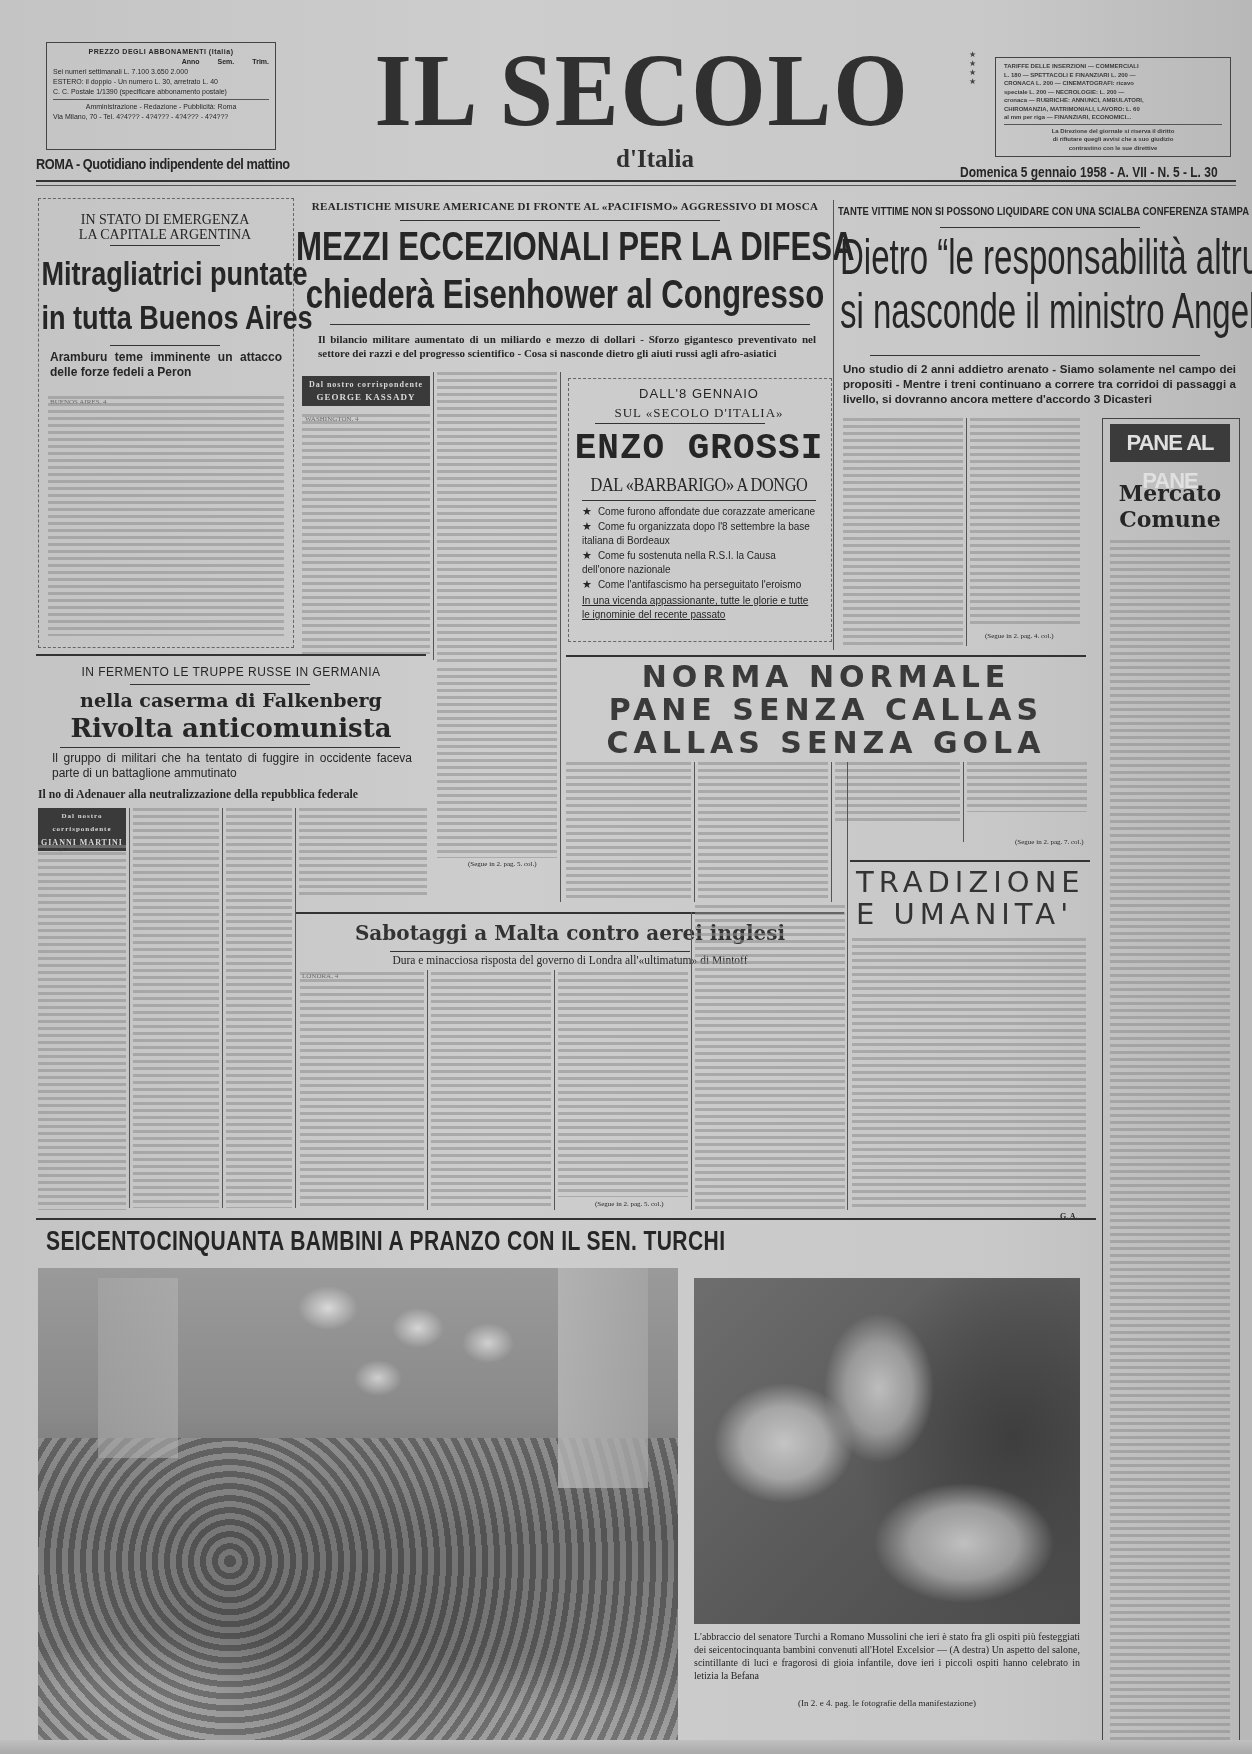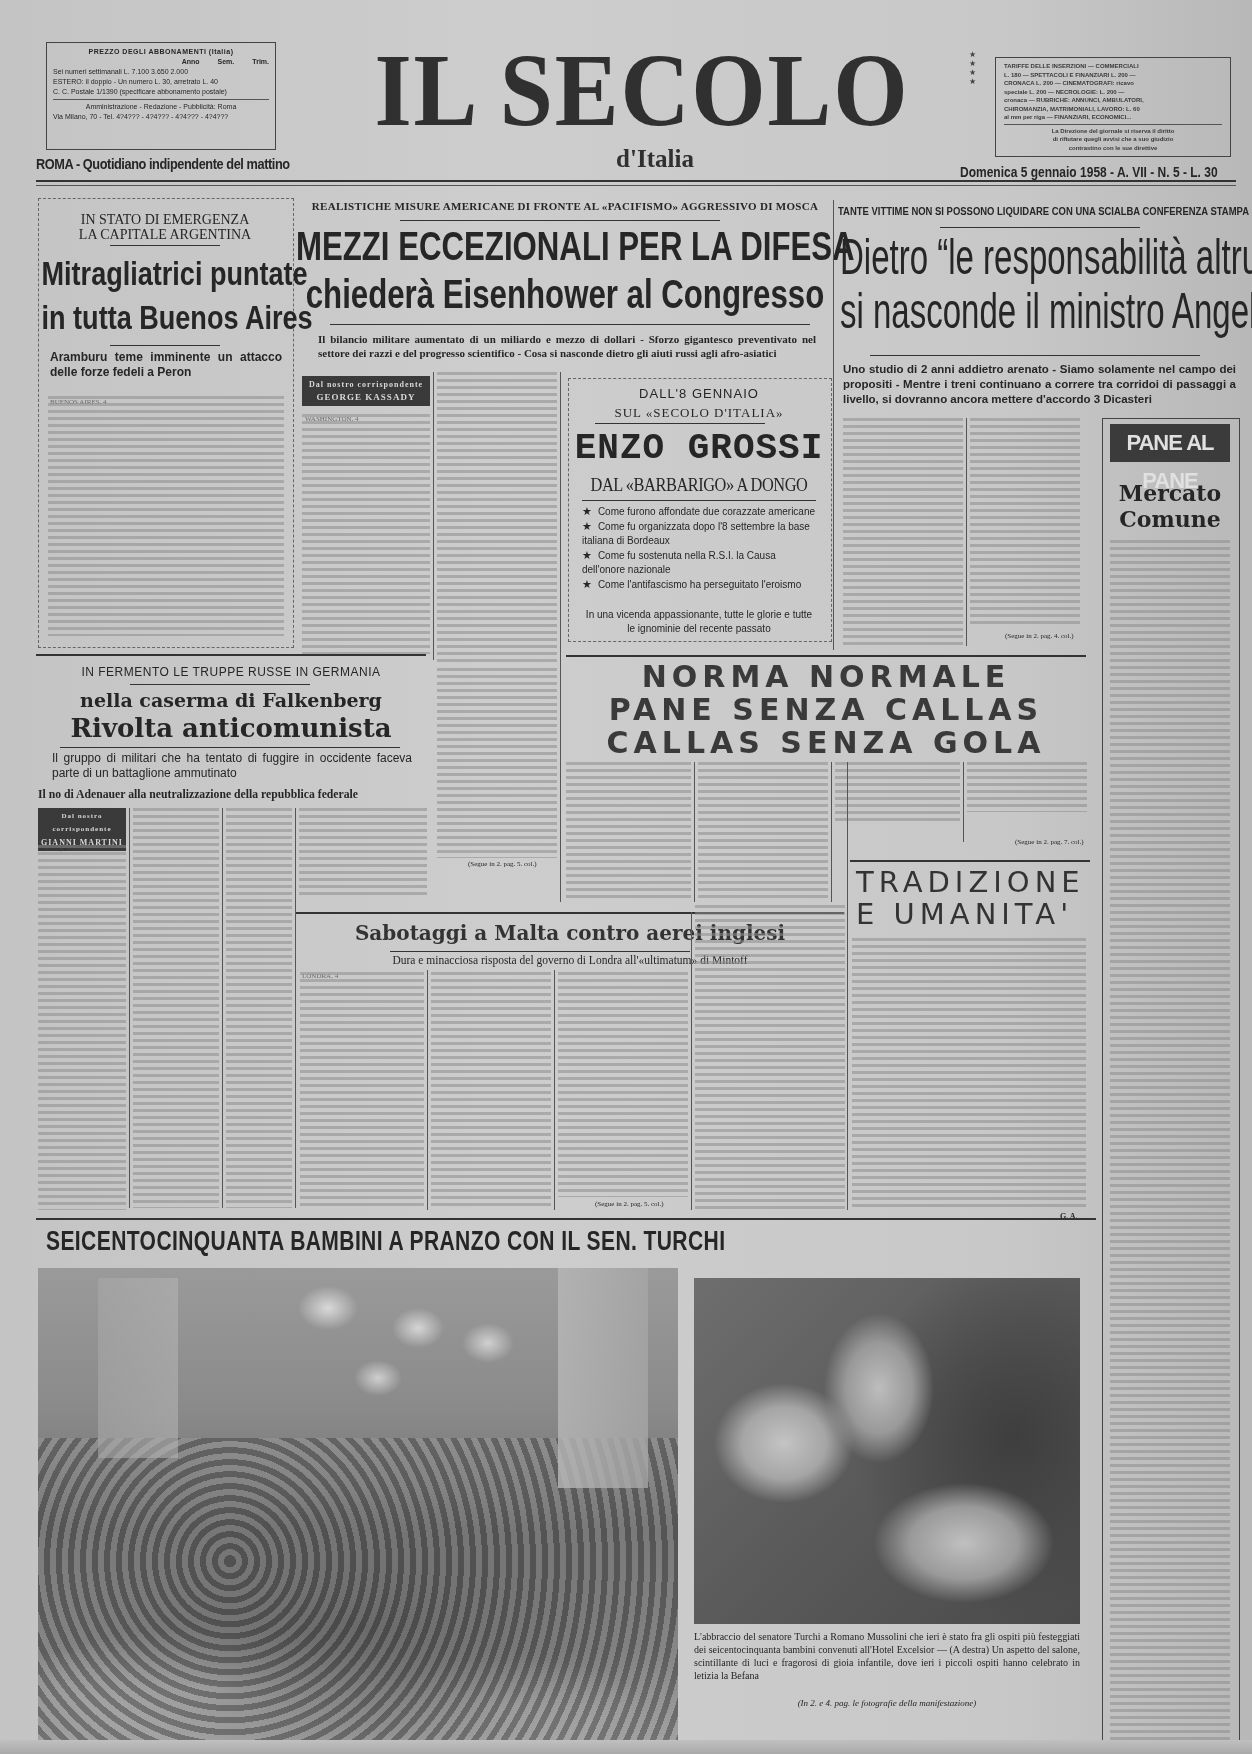--- a/index.html
+++ b/index.html
@@ -104,36 +104,36 @@
   <div class="kicker" style="left:568px;top:405px;width:262px;font-family:'Liberation Serif',serif;font-size:13px;letter-spacing:1px;">SUL «SECOLO D'ITALIA»</div>
   <div class="rule" style="left:595px;top:423px;width:170px;height:1px;"></div>
   <div class="abs" style="left:568px;top:428px;width:262px;text-align:center;font-family:'Liberation Mono',monospace;font-weight:bold;font-size:36px;line-height:42px;letter-spacing:1px;">ENZO GROSSI</div>
   <div class="abs" style="left:568px;top:474px;width:262px;text-align:center;font-family:'Liberation Serif',serif;font-size:19px;letter-spacing:-.5px;transform:scaleX(.86);">DAL «BARBARIGO» A DONGO</div>
   <div class="rule" style="left:582px;top:500px;width:234px;height:1px;"></div>
   <div class="abs" style="left:582px;top:504px;width:234px;font-family:'Liberation Sans',sans-serif;font-size:10px;line-height:14px;">
     <div><span class="star">★</span><span>Come furono affondate due corazzate americane</span></div>
     <div><span class="star">★</span><span>Come fu organizzata dopo l'8 settembre la base italiana di Bordeaux</span></div>
     <div><span class="star">★</span><span>Come fu sostenuta nella R.S.I. la Causa dell'onore nazionale</span></div>
     <div><span class="star">★</span><span>Come l'antifascismo ha perseguitato l'eroismo</span></div>
-    <div style="text-align:center;margin-top:16px;">In una vicenda appassionante, tutte le glorie e tutte le ignominie del recente passato</div>
+    <div style="margin-top:2px;text-decoration:underline;">In una vicenda appassionante, tutte le glorie e tutte le ignominie del recente passato</div>
   </div>
 
   <div class="vrule" style="left:833px;top:200px;height:450px;"></div>
   <div class="kicker" style="left:838px;top:205px;width:400px;font-family:'Liberation Sans Narrow','Liberation Sans',sans-serif;font-weight:bold;font-size:11px;transform:scaleX(.86);transform-origin:left;text-align:left;">TANTE VITTIME NON SI POSSONO LIQUIDARE CON UNA SCIALBA CONFERENZA STAMPA</div>
   <div class="rule" style="left:940px;top:227px;width:200px;height:1px;"></div>
   <div class="abs cond" style="left:840px;top:230px;width:396px;font-size:50px;line-height:54px;transform:scaleX(.66);transform-origin:left top;">
     <div style="white-space:nowrap;">Dietro “le responsabilità altrui„</div>
     <div style="white-space:nowrap;">si nasconde il ministro Angelini</div>
   </div>
   <div class="rule" style="left:870px;top:355px;width:330px;height:1px;"></div>
   <div class="abs" style="left:843px;top:362px;width:393px;font-family:'Liberation Sans',sans-serif;font-weight:bold;font-size:11.5px;line-height:15px;text-align:justify;">Uno studio di 2 anni addietro arenato - Siamo solamente nel campo dei propositi - Mentre i treni continuano a correre tra corridoi di passaggi a livello, si dovranno ancora mettere d'accordo 3 Dicasteri</div>
   <div class="bodytext" style="left:843px;top:418px;width:120px;height:228px;"></div>
   <div class="vrule" style="left:966px;top:418px;height:228px;"></div>
   <div class="bodytext" style="left:970px;top:418px;width:110px;height:210px;"></div>
-  <div class="abs" style="left:985px;top:632px;font-size:7px;margin-left:20px;">(Segue in 2. pag. 4. col.)</div>
+  <div class="abs" style="left:985px;top:632px;font-size:7px;">(Segue in 2. pag. 4. col.)</div>
 
   <div class="box" style="left:1102px;top:418px;width:136px;height:1330px;"></div>
   <div class="abs cond" style="left:1110px;top:424px;width:120px;height:38px;line-height:38px;background:#3b3b3b;color:#e0e0e0;text-align:center;font-weight:bold;font-size:22px;letter-spacing:-1px;">PANE AL PANE</div>
   <div class="abs" style="left:1104px;top:480px;width:132px;text-align:center;font-family:'DejaVu Serif',serif;font-weight:bold;font-size:22px;line-height:26px;">
     <div>Mercato</div>
     <div>Comune</div>
   </div>
   <div class="bodytext" style="left:1110px;top:540px;width:120px;height:1200px;"></div>
 
   <div class="rule" style="left:36px;top:654px;width:390px;height:2px;"></div>
@@ -219,16 +219,16 @@
   <div class="photo" style="left:694px;top:1278px;width:386px;height:346px;
        background:
          radial-gradient(ellipse 70px 60px at 90px 165px,#c4c4c4 0%,#a5a5a5 60%,transparent 100%),
          radial-gradient(ellipse 55px 75px at 185px 110px,#bdbdbd 0%,#999 60%,transparent 100%),
          radial-gradient(ellipse 90px 60px at 270px 265px,#c0c0c0 0%,#9a9a9a 60%,transparent 100%),
          radial-gradient(ellipse 160px 180px at 320px 160px,#3e3e3e 0%,transparent 100%),
          linear-gradient(135deg,#6e6e6e 0%,#5a5a5a 50%,#4a4a4a 100%);">
   </div>
 
   <div class="abs" style="left:694px;top:1630px;width:386px;font-size:10px;line-height:13px;text-align:justify;">L'abbraccio del senatore Turchi a Romano Mussolini che ieri è stato fra gli ospiti più festeggiati dei seicentocinquanta bambini convenuti all'Hotel Excelsior — (A destra) Un aspetto del salone, scintillante di luci e fragorosi di gioia infantile, dove ieri i piccoli ospiti hanno celebrato in letizia la Befana</div>
-  <div class="abs" style="left:694px;top:1698px;width:386px;text-align:center;font-size:9px;font-style:italic;">(In 2. e 4. pag. le fotografie della manifestazione)</div>
+  <div class="abs" style="left:694px;top:1698px;width:386px;text-align:center;font-size:9px;">(In 2. e 4. pag. le fotografie della manifestazione)</div>
 
   <div class="rule" style="left:0;top:1740px;width:1252px;height:14px;background:linear-gradient(180deg,#c0c0c0,#a9a9a9);"></div>
 </div>
 
 </body></html>

